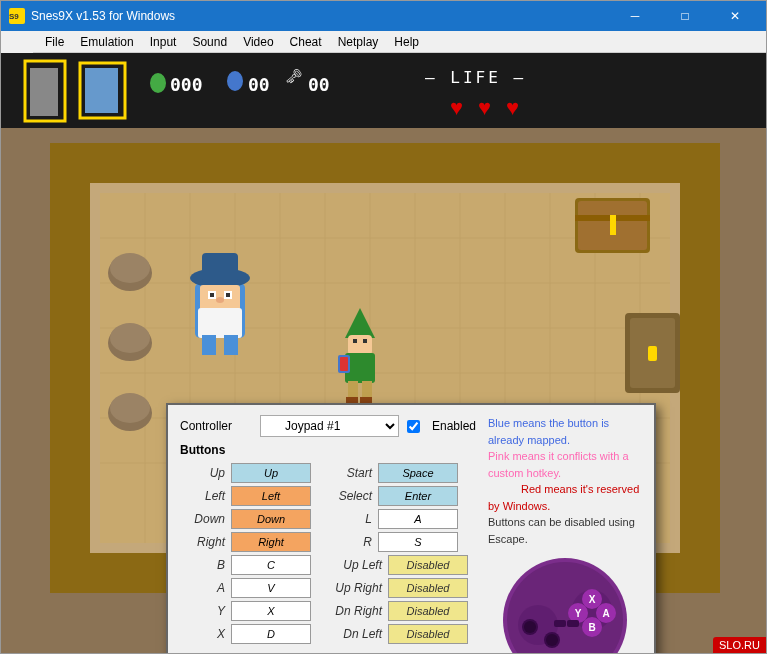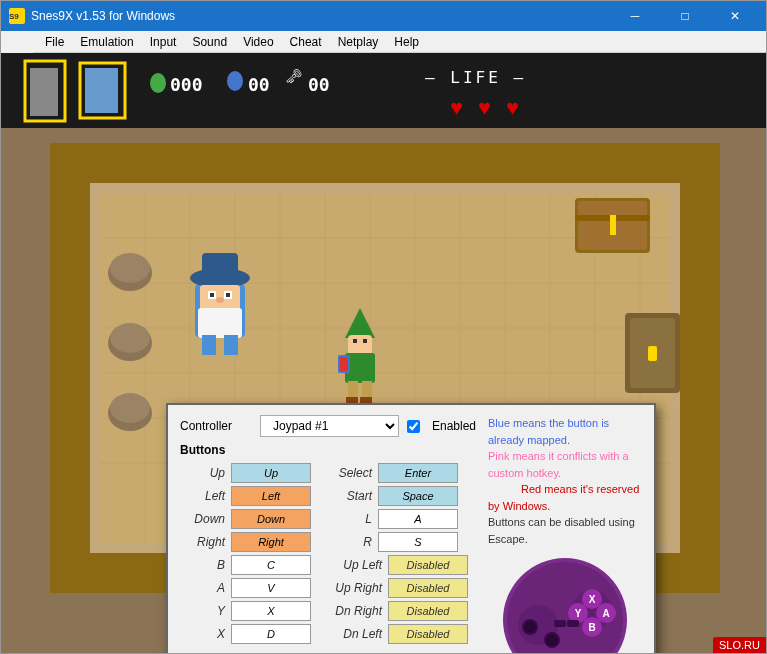--- a/index.html
+++ b/index.html
@@ -144,21 +144,21 @@
       margin-right: 20px;
       min-width: 60px;
     }
 
     .form-select {
       flex: 1;
       height: 22px;
       font-size: 12px;
       border: 1px solid #aaa;
       background: white;
-      padding: 0 8px;
+      padding: 0 20px;
     }
 
     .checkbox-label {
       display: flex;
       align-items: center;
       gap: 12px;
       font-size: 12px;
       margin-left: 8px;
     }
 
@@ -408,26 +408,26 @@
                 <div class="btn-input btn-white">X</div>
               </div>
               <div class="btn-row">
                 <span class="btn-label">X</span>
                 <div class="btn-input btn-white">D</div>
               </div>
             </div>
 
             <div>
               <div class="btn-row">
+                <span class="btn-label">Start</span>
+                <div class="btn-input btn-blue">Space</div>
+              </div>
+              <div class="btn-row">
                 <span class="btn-label">Select</span>
                 <div class="btn-input btn-blue">Enter</div>
-              </div>
-              <div class="btn-row">
-                <span class="btn-label">Start</span>
-                <div class="btn-input btn-blue">Space</div>
               </div>
               <div class="btn-row">
                 <span class="btn-label">L</span>
                 <div class="btn-input btn-white">A</div>
               </div>
               <div class="btn-row">
                 <span class="btn-label">R</span>
                 <div class="btn-input btn-white">S</div>
               </div>
               <div class="btn-row">

